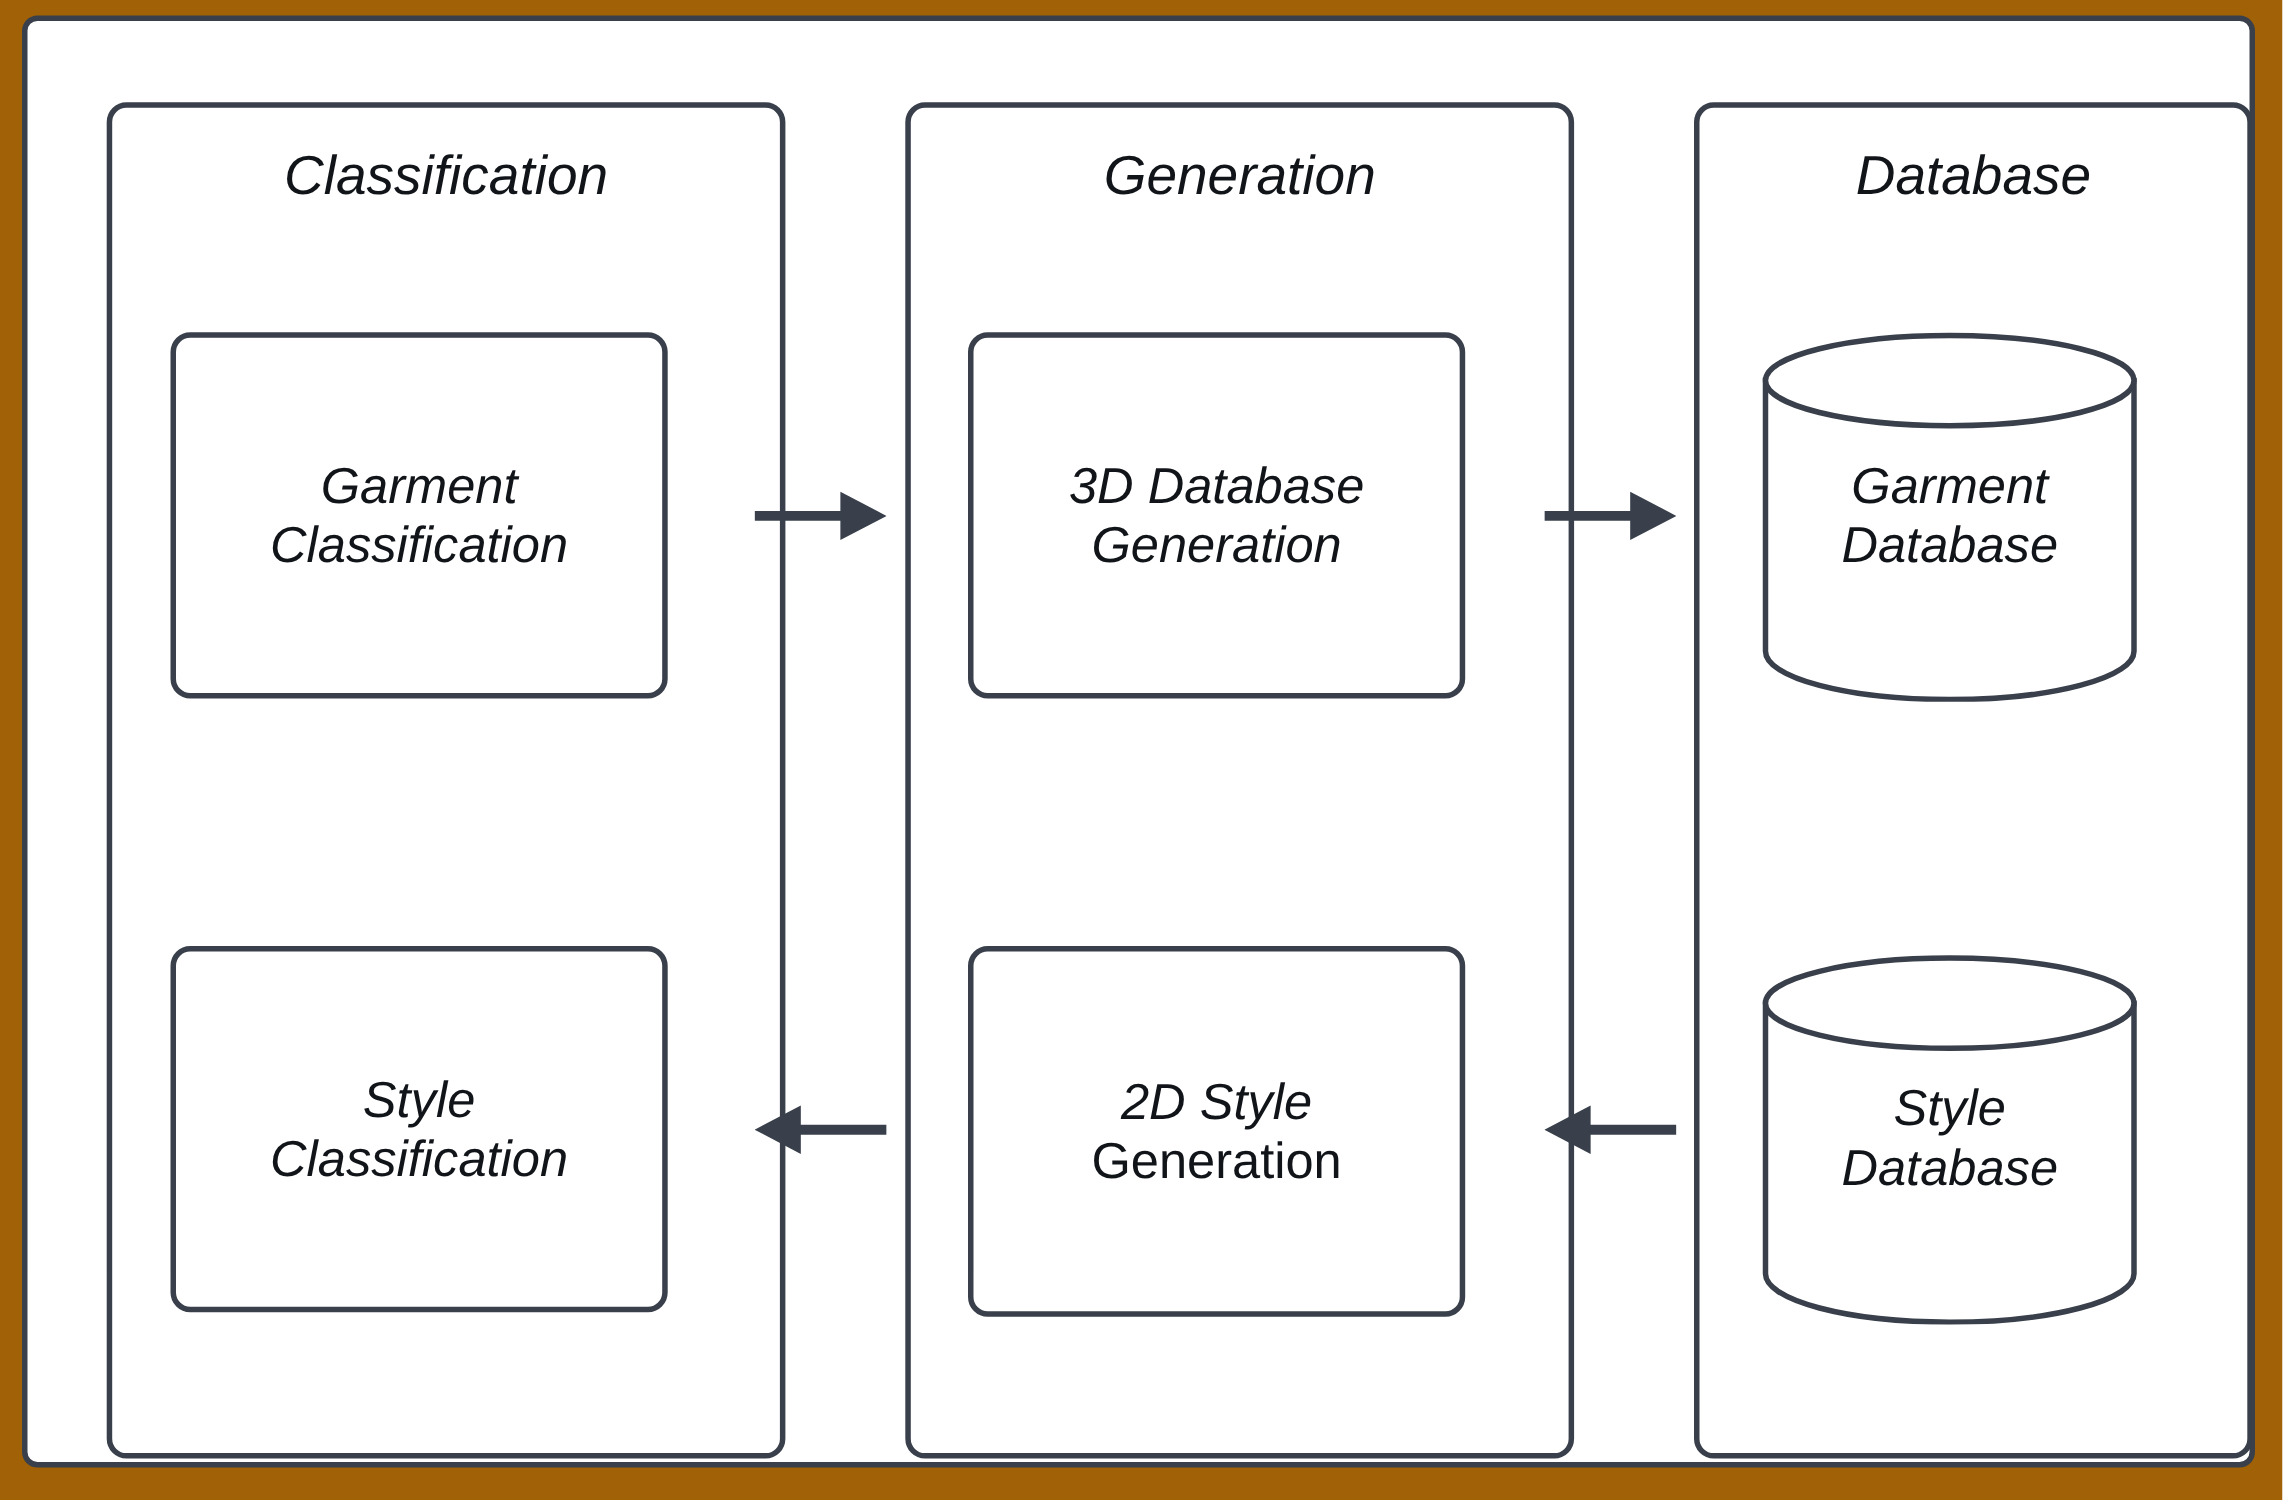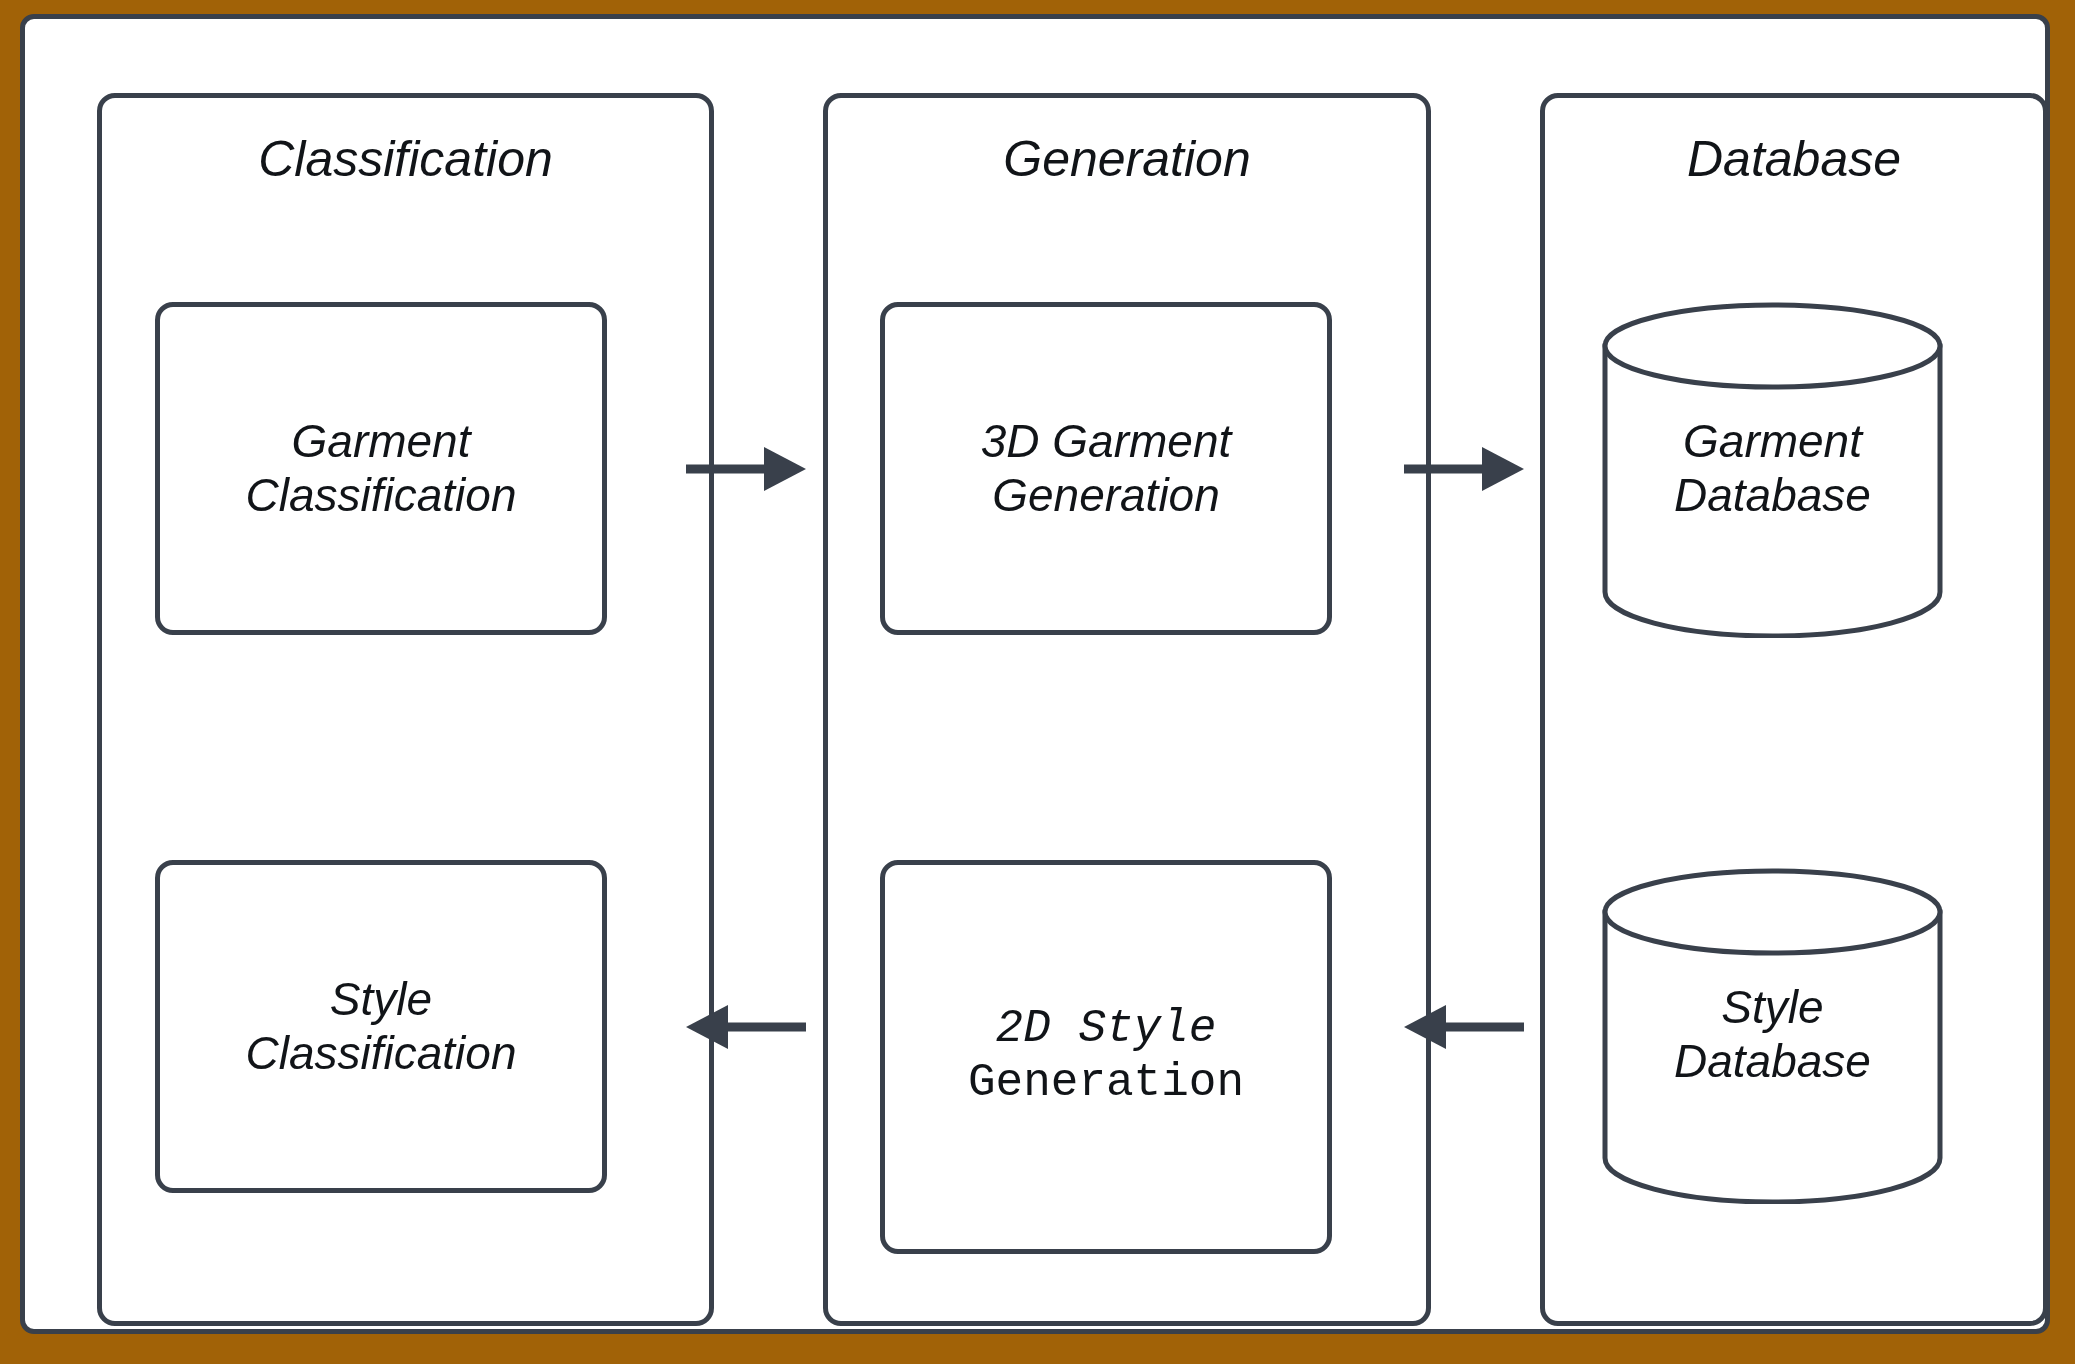--- a/index.html
+++ b/index.html
@@ -70,21 +70,21 @@
     color: #111418;
     padding: 0 10px;
   }
   .node-label .upright { font-style: normal; }
 
   
   .box-garment-class { left: 155px; top: 302px;  width: 452px; height: 333px; }
   .box-style-class   { left: 155px; top: 860px;  width: 452px; height: 333px; }
   
   .box-3d-gen { left: 880px; top: 302px;  width: 452px; height: 333px; }
-  .box-2d-gen { left: 880px; top: 860px;  width: 452px; height: 394px; font-family: Liberation Mono, monospace; }
+  .box-2d-gen { left: 880px; top: 860px;  width: 452px; height: 337px; }
 
   
   .cylinder {
     position: absolute;
     width: 345px;
     height: 338px;
   }
   .cyl-garment { left: 1600px; top: 300px; }
   .cyl-style   { left: 1600px; top: 866px; }
   .cylinder svg { display: block; width: 100%; height: 100%; }
@@ -146,21 +146,21 @@
 
   <div class="node-box box-style-class">
     <div class="node-label">
       <span>Style</span><br>
       <span>Classification</span>
     </div>
   </div>
 
   <div class="node-box box-3d-gen">
     <div class="node-label">
-      <span>3D Garment</span><br>
+      <span>3D Database</span><br>
       <span>Generation</span>
     </div>
   </div>
 
   <div class="node-box box-2d-gen">
     <div class="node-label">
       <span>2D Style</span><br>
       <span class="upright">Generation</span>
     </div>
   </div>

